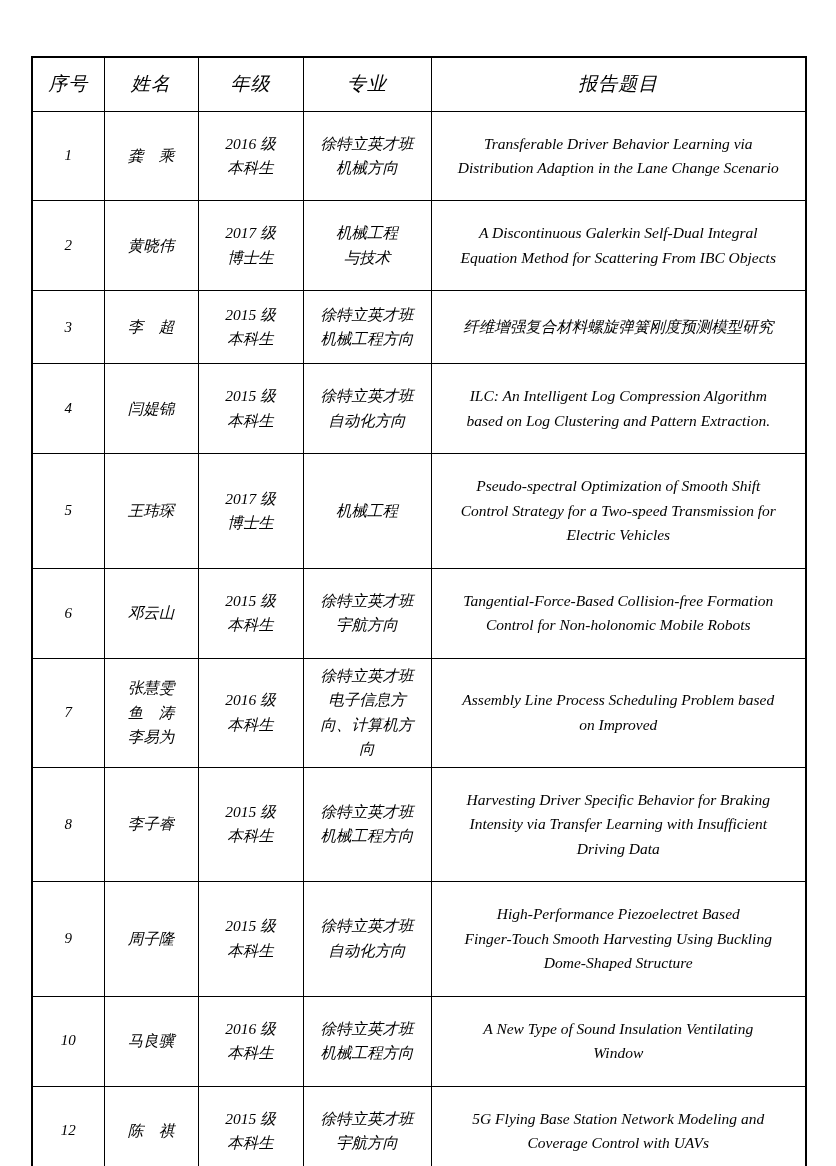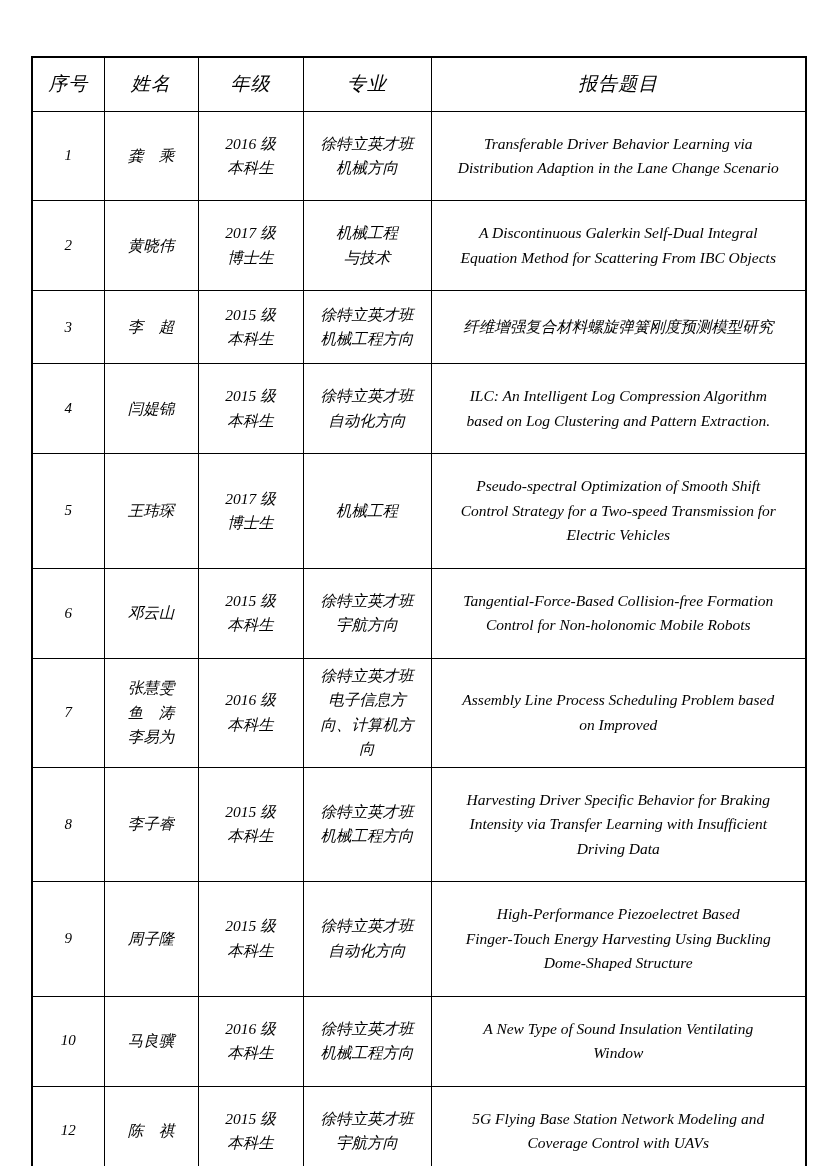--- a/index.html
+++ b/index.html
@@ -169,21 +169,21 @@
     </tr>
 
     <tr>
       <td class="cell-no">9</td>
       <td class="cell-name">周子隆</td>
       <td class="cell-grade">2015 级
 本科生</td>
       <td class="cell-major">徐特立英才班
 自动化方向</td>
       <td class="cell-title">High-Performance Piezoelectret Based
-Finger-Touch Energy Harvesting Using Buckling
+Finger-Touch Smooth Harvesting Using Buckling
 Dome-Shaped Structure</td>
     </tr>
 
     <tr>
       <td class="cell-no">10</td>
       <td class="cell-name">马良骥</td>
       <td class="cell-grade">2016 级
 本科生</td>
       <td class="cell-major">徐特立英才班
 机械工程方向</td>

